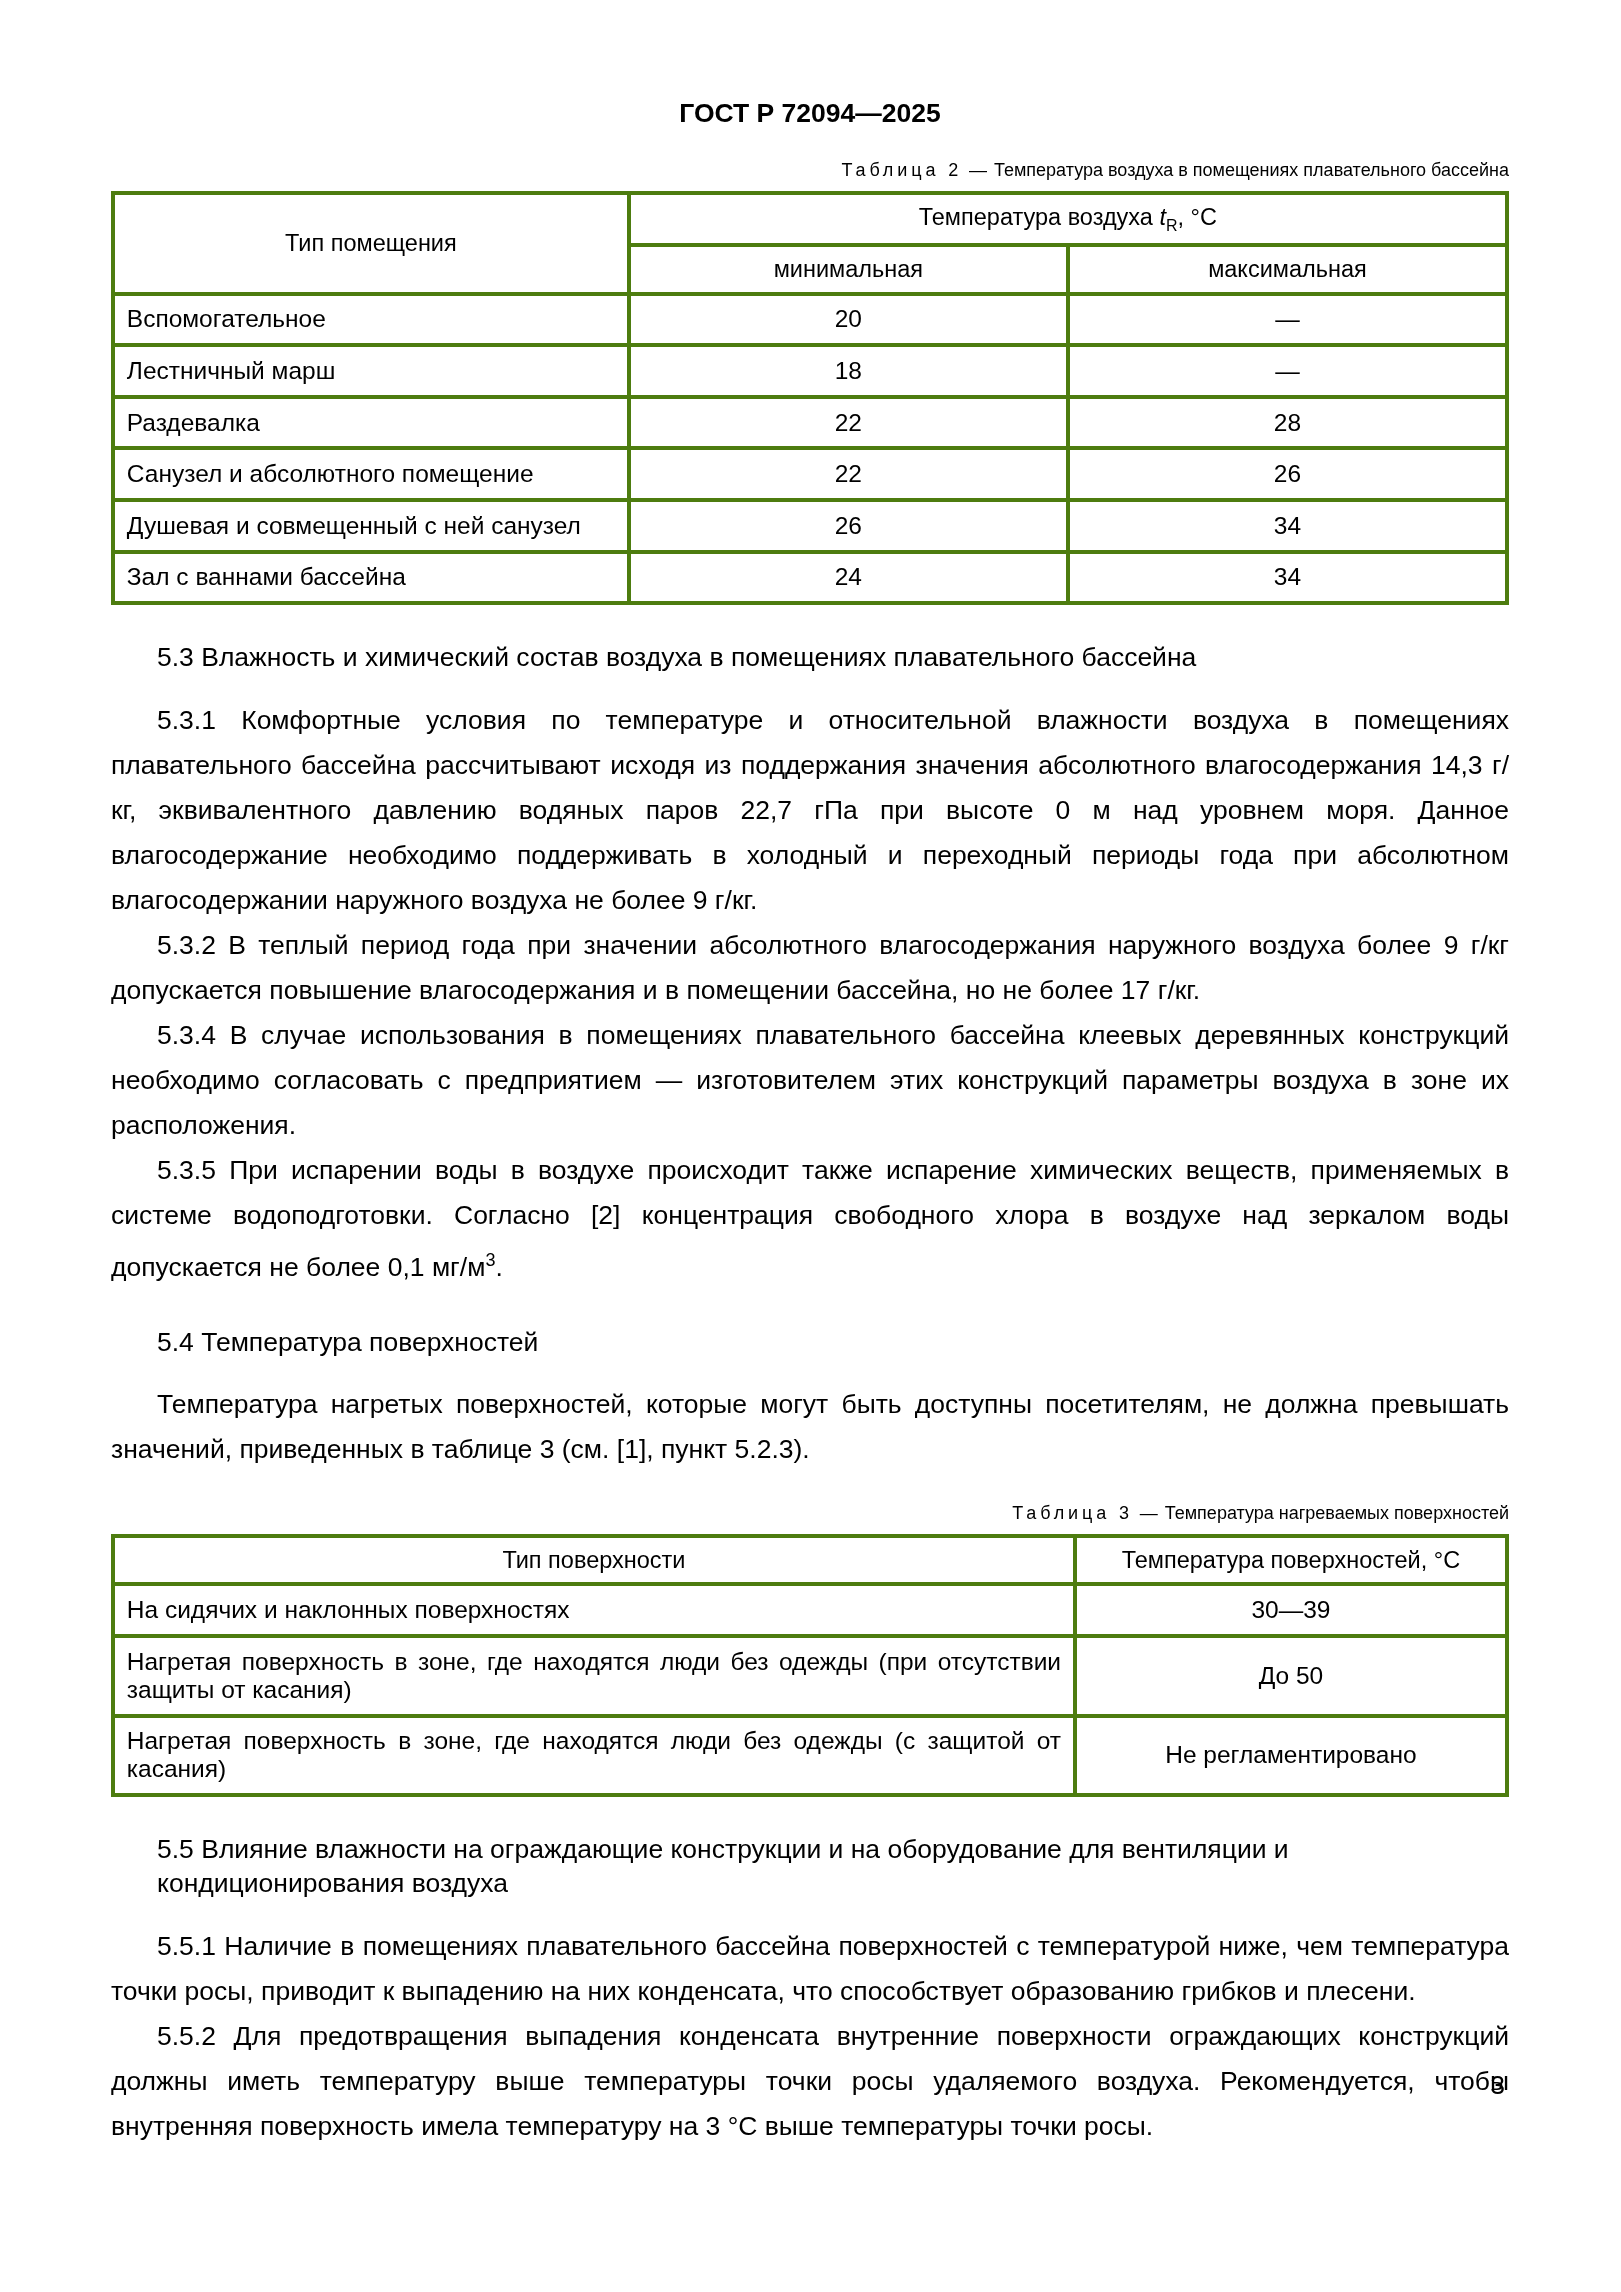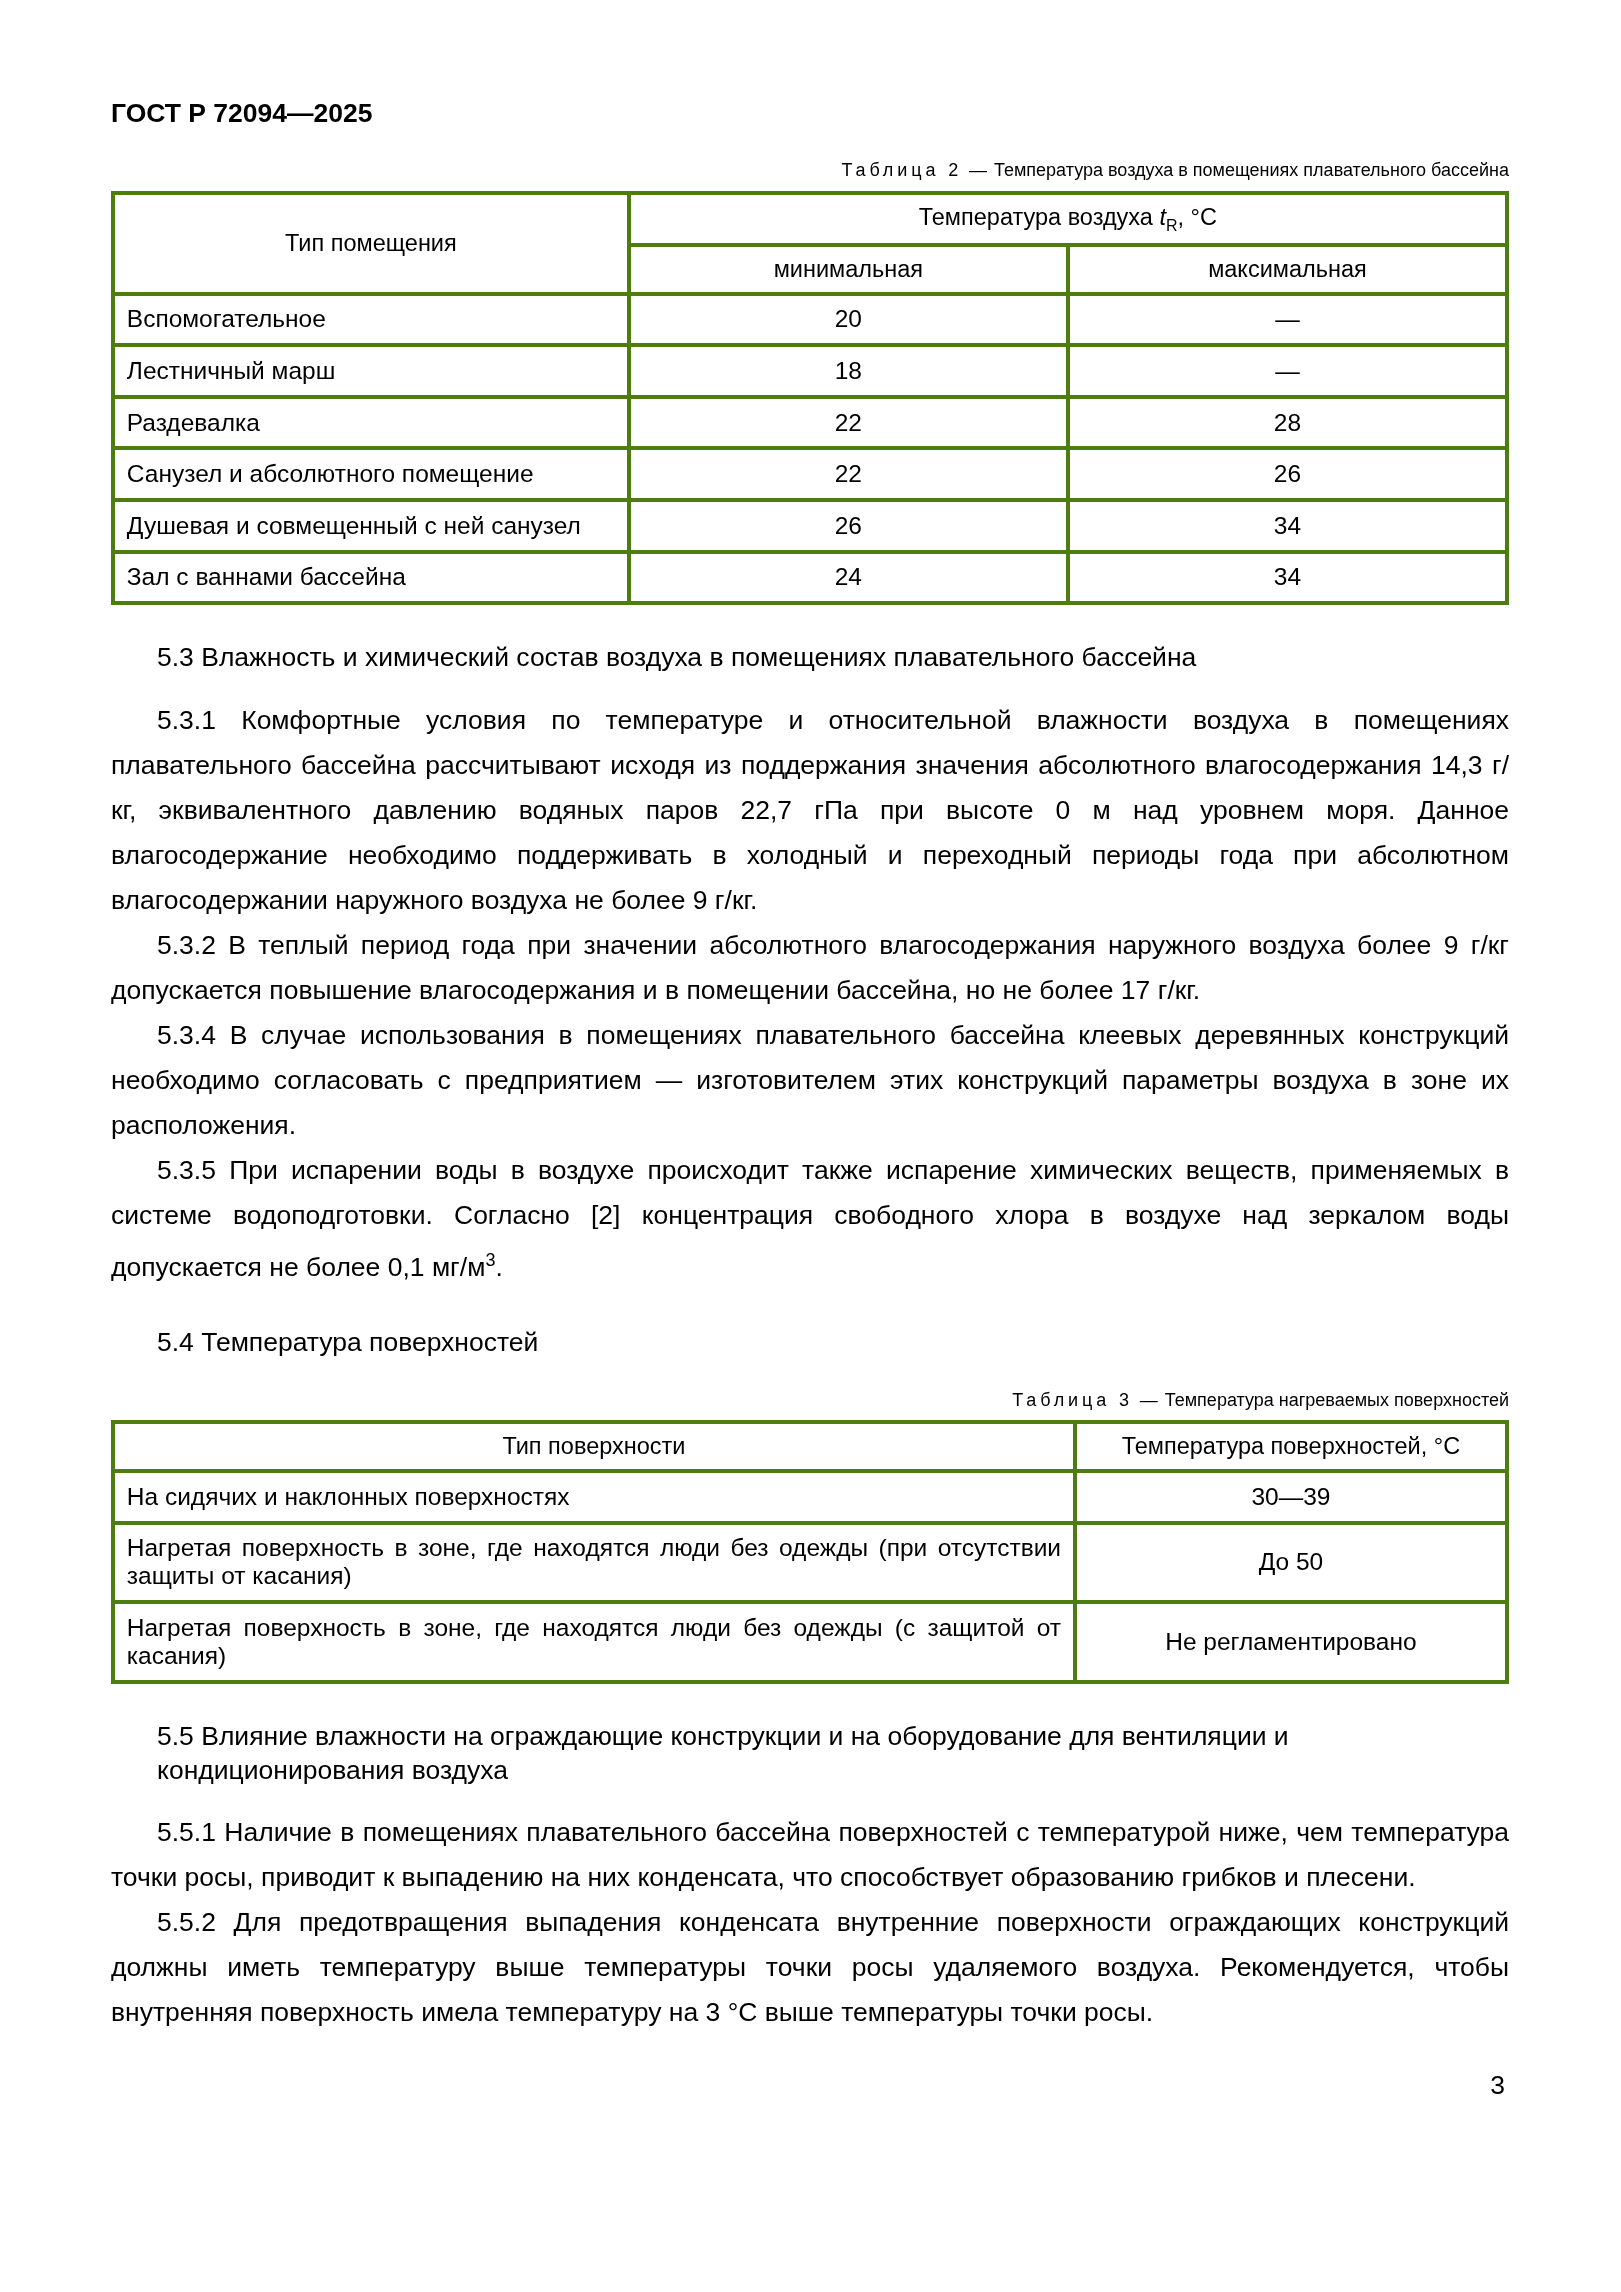--- a/index.html
+++ b/index.html
@@ -5,21 +5,21 @@
   * { margin:0; padding:0; box-sizing:border-box; }
   html, body { background:#ffffff; }
   body {
     width:1621px; height:2293px;
     font-family:"Liberation Sans","DejaVu Sans",sans-serif;
     color:#000;
   }
   .page { position:relative; width:1621px; height:2293px; overflow:hidden; background:#fff; }
   .content { padding:98px 112px 0 111px; }
 
-  .doc-code { text-align:left; font-weight:bold; font-size:26.5px; }
+  .doc-code { text-align:center; font-weight:bold; font-size:26.5px; }
 
   .table-caption { margin-top:31px; margin-bottom:9.8px; font-size:18px;text-align:right; }
   .table-caption .spaced { letter-spacing:3.9px; }
   .table-caption .cap-dash { margin:0 6.9px; }
 
   table.tbl { width:100%; border-collapse:collapse; border:2px solid #000; font-size:24.5px; table-layout:fixed; }
   .tbl th, .tbl td {
     border:4px solid #4d7c0f;
     font-weight:normal;
     text-align:center;
@@ -98,20 +98,21 @@
       </tbody>
     </table>
 
     <h2 class="sec-title">5.3 Влажность и химический состав воздуха в помещениях плавательного бассейна</h2>
     <p class="body-p">5.3.1 Комфортные условия по температуре и относительной влажности воздуха в помещениях плавательного бассейна рассчитывают исходя из поддержания значения абсолютного влагосодержания 14,3 г/кг, эквивалентного давлению водяных паров 22,7 гПа при высоте 0 м над уровнем моря. Данное влагосодержание необходимо поддерживать в холодный и переходный периоды года при абсолютном влагосодержании наружного воздуха не более 9 г/кг.</p>
     <p class="body-p">5.3.2 В теплый период года при значении абсолютного влагосодержания наружного воздуха более 9 г/кг допускается повышение влагосодержания и в помещении бассейна, но не более 17 г/кг.</p>
     <p class="body-p">5.3.4 В случае использования в помещениях плавательного бассейна клеевых деревянных конструкций необходимо согласовать с предприятием — изготовителем этих конструкций параметры воздуха в зоне их расположения.</p>
     <p class="body-p"><span>5.3.5 При испарении воды в воздухе происходит также испарение химических веществ, применяемых в системе водоподготовки. Согласно [2] концентрация свободного хлора в воздухе над зеркалом воды допускается не более 0,1 мг/м</span><sup>3</sup><span>.</span></p>
 
     <h2 class="sec-title">5.4 Температура поверхностей</h2>
+    <p class="body-p">Температура нагретых поверхностей, которые могут быть доступны посетителям, не должна превышать значений, приведенных в таблице 3 (см. [1], пункт 5.2.3).</p>
 
     <p class="table-caption"><span class="spaced">Таблица 3</span><span class="cap-dash">—</span><span>Температура нагреваемых поверхностей</span></p>
 
     <table class="tbl t3">
       <colgroup>
           <col style="width:69%">
           <col style="width:31%">
         </colgroup>
       <thead>
         <tr>

